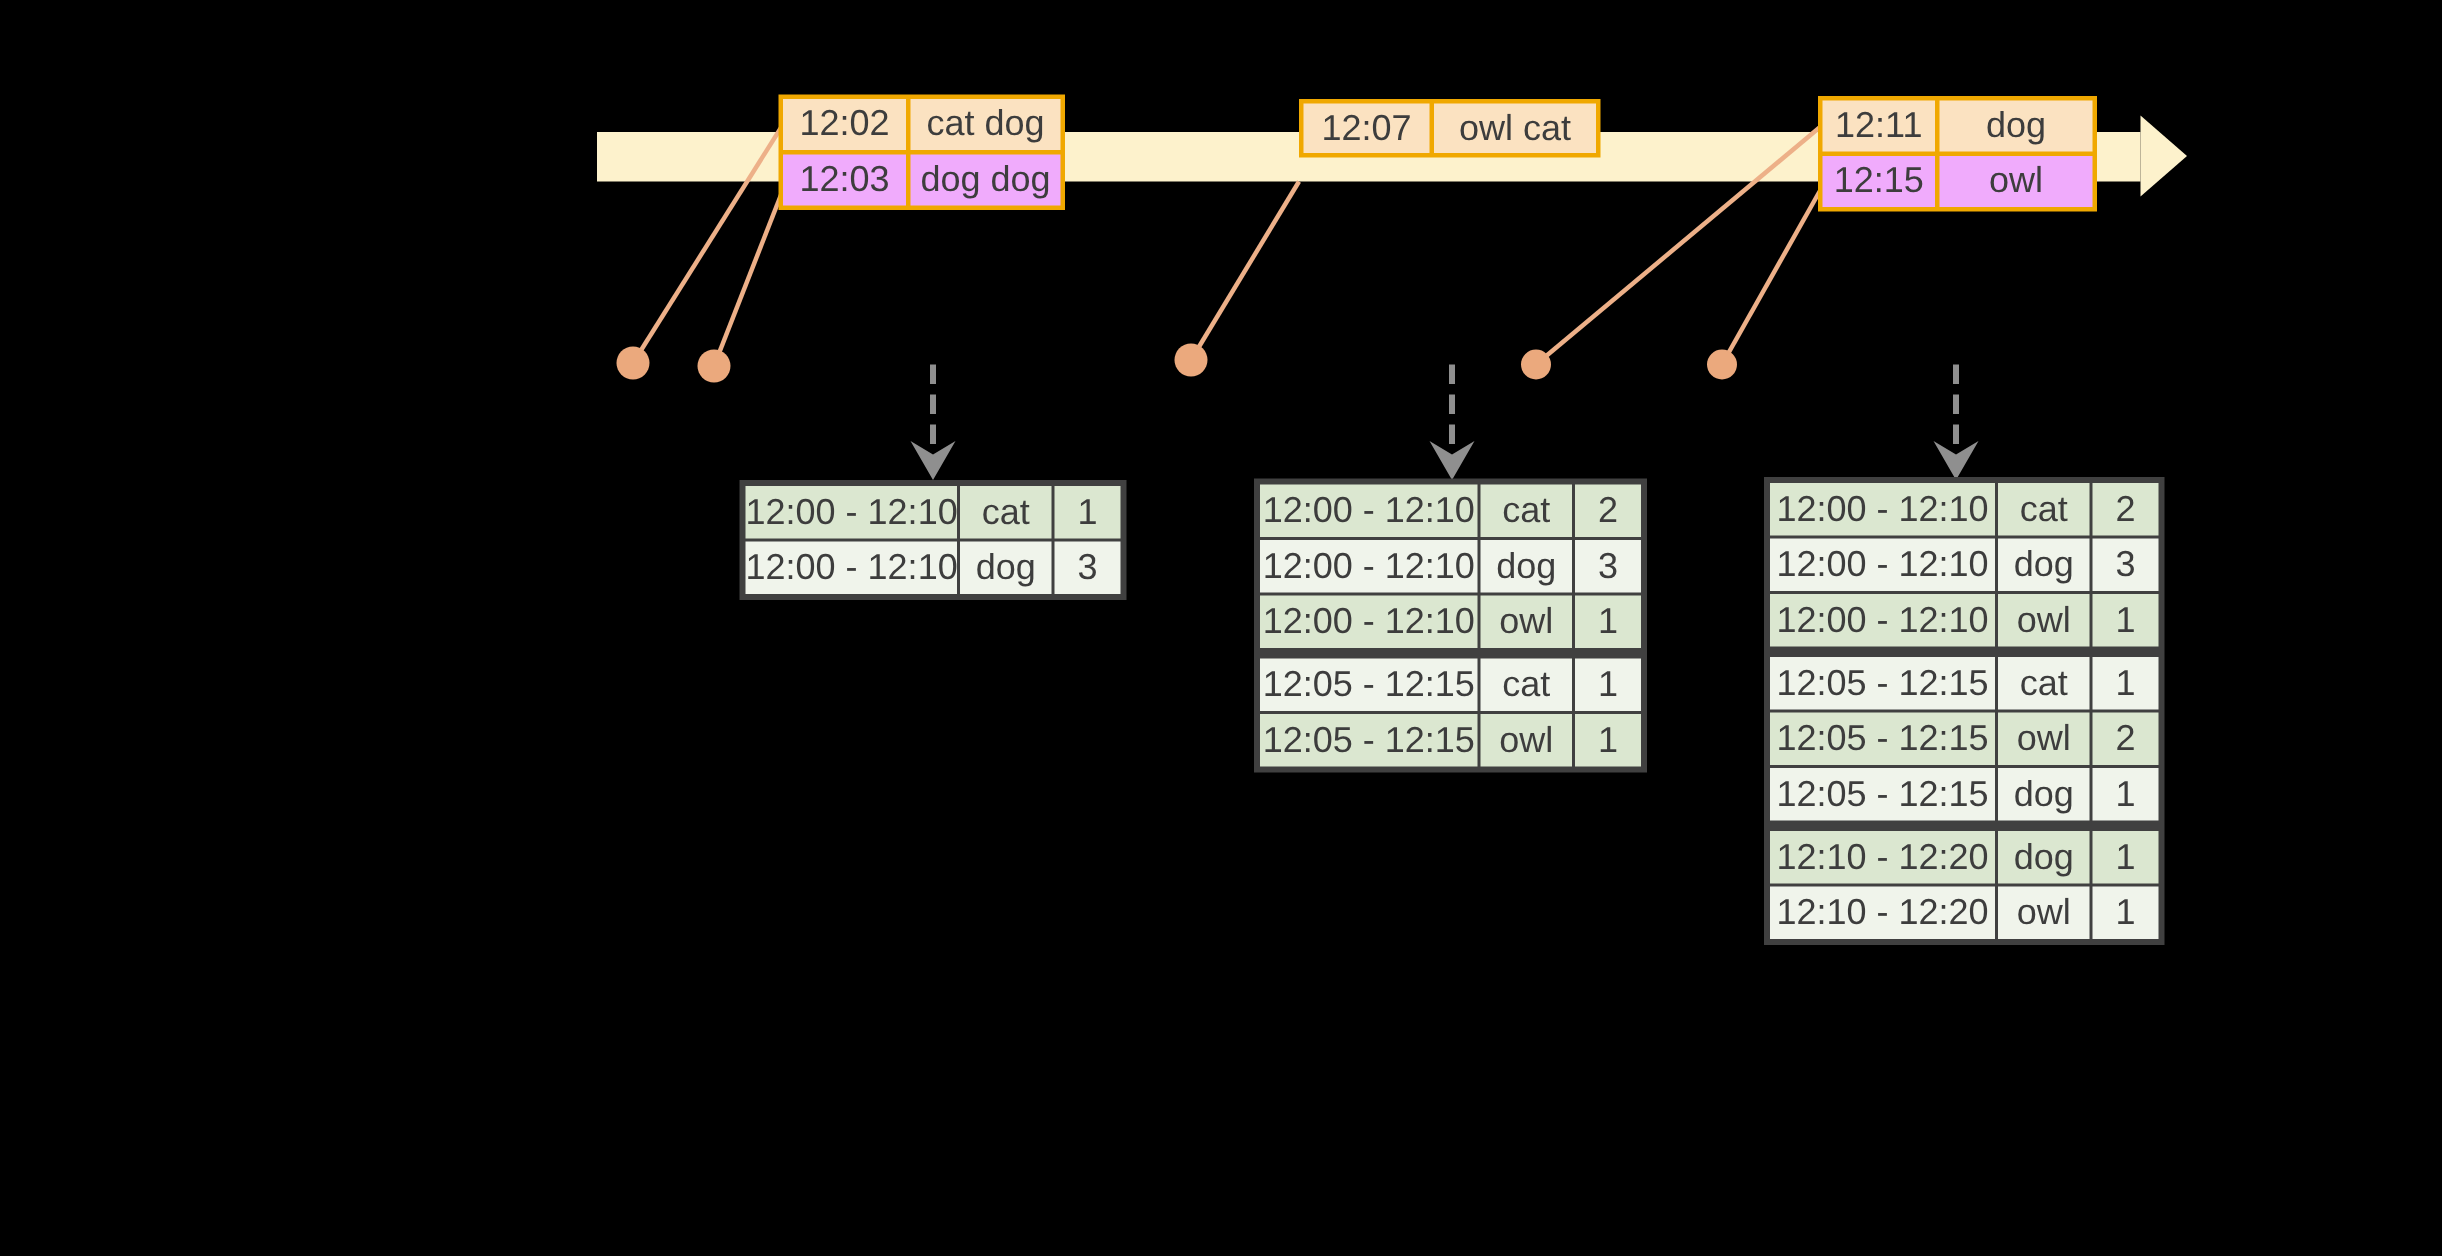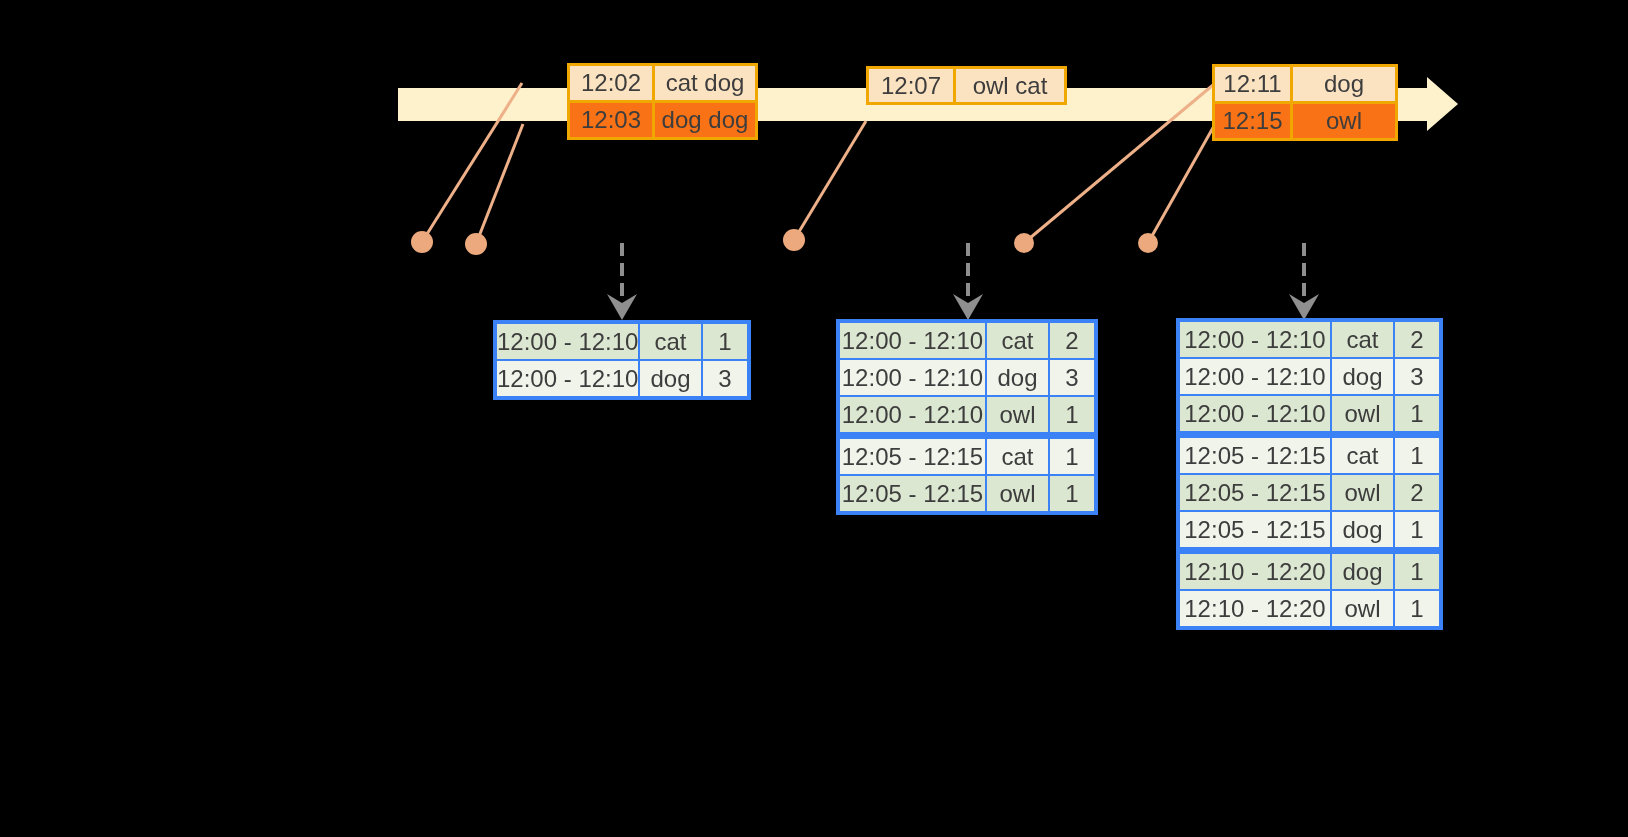--- a/index.html
+++ b/index.html
@@ -25,28 +25,28 @@
 
   
   .event-table{position:absolute;background:#f0a800;padding:3px;}
   .event-table .row{display:grid;column-gap:3px;margin-top:3px;}
   .event-table .row:first-child{margin-top:0;}
   .event-table .cell{
     height:34px;line-height:34px;text-align:center;
     font-size:24px;white-space:nowrap;overflow:hidden;
   }
   .event-table .row.dark  .cell{background:#fbe2c1;}
-  .event-table .row.light .cell{background:#f97316;}
-  .e1{left:519px;top:63px;margin-left:48px;}  .e1 .row{grid-template-columns:82px 100px;}
+  .event-table .row.light .cell{background:#f0abfc;}
+  .e1{left:519px;top:63px;}  .e1 .row{grid-template-columns:82px 100px;}
   .e2{left:866px;top:66px;}  .e2 .row{grid-template-columns:84px 108px;}
   .e2 .cell{height:33px;line-height:33px;}
   .e3{left:1212px;top:64px;} .e3 .row{grid-template-columns:75px 102px;}
 
   
-  .result-table{position:absolute;background:#3b82f6;padding:4px;}
+  .result-table{position:absolute;background:#404040;padding:4px;}
   .result-table .row{display:grid;column-gap:2px;margin-top:2px;}
   .result-table .row:first-child{margin-top:0;}
   .result-table .row.new-group{margin-top:7px;}
   .result-table .cell{
     height:35px;line-height:35px;text-align:center;
     font-size:24px;white-space:nowrap;overflow:hidden;
   }
   .result-table .row.dark  .cell{background:#dbe7d0;}
   .result-table .row.light .cell{background:#f0f4eb;}
   .t1{left:493px;top:320px;} .t1 .row{grid-template-columns:141px 61px 44px;}

